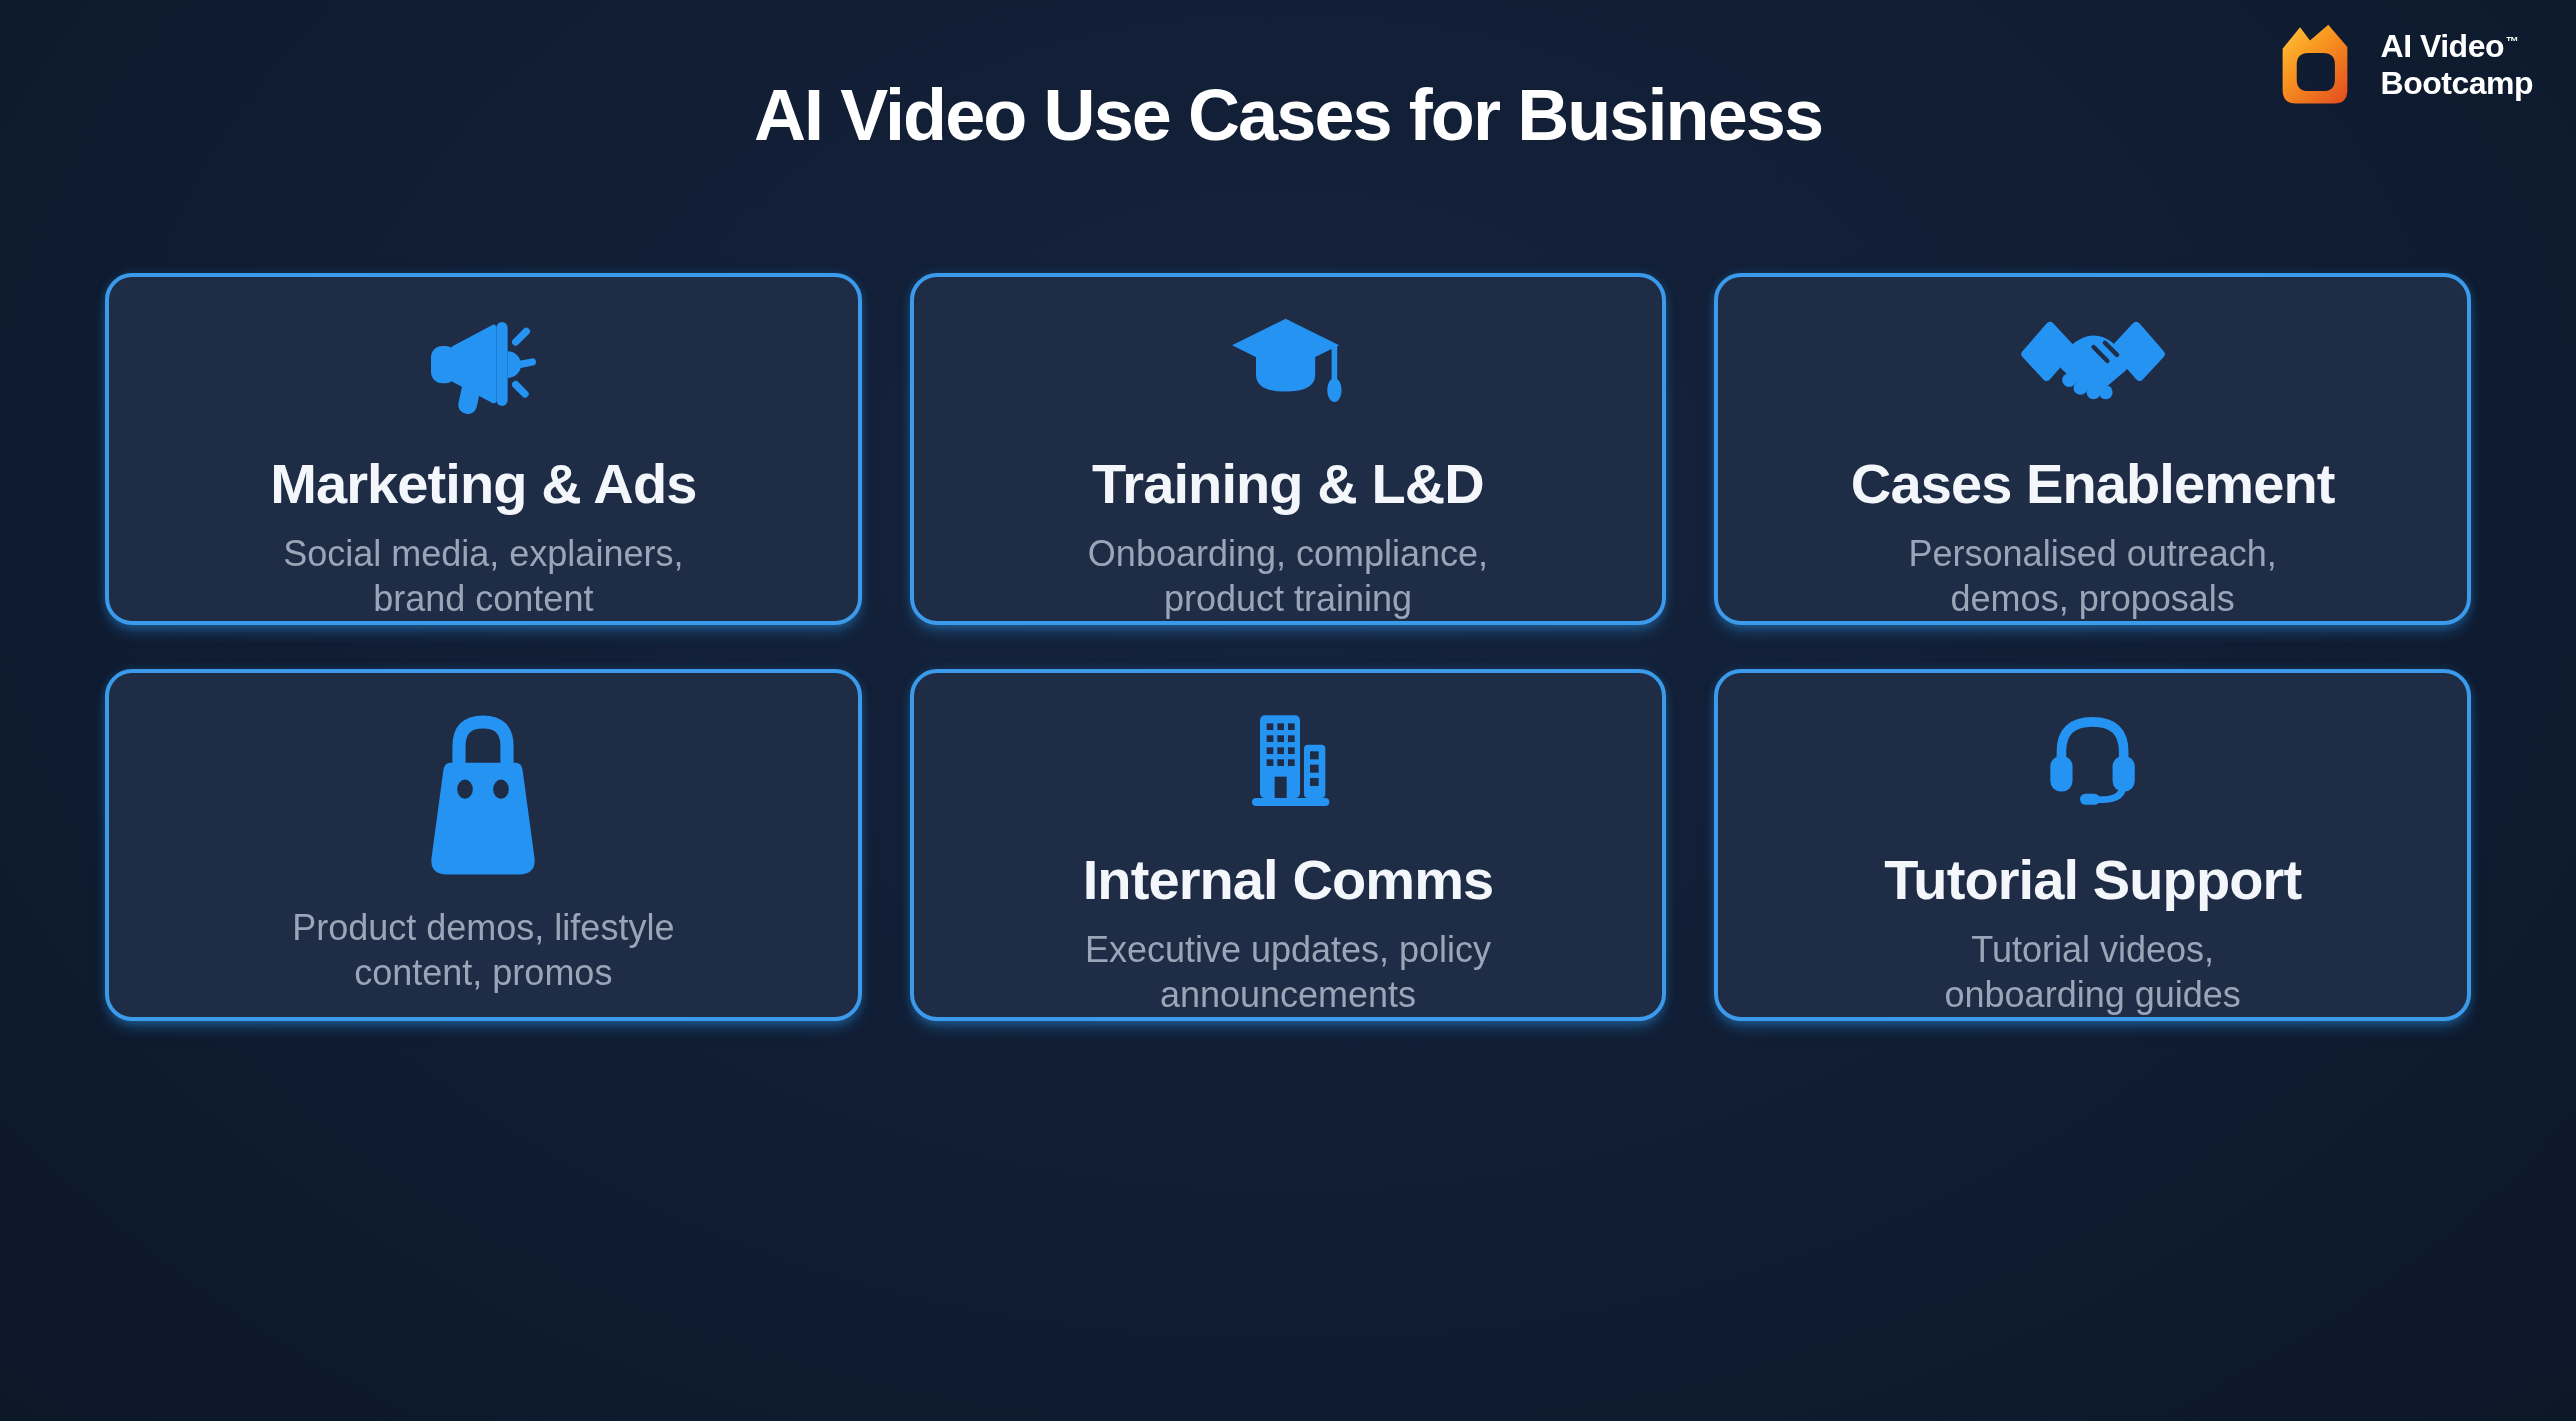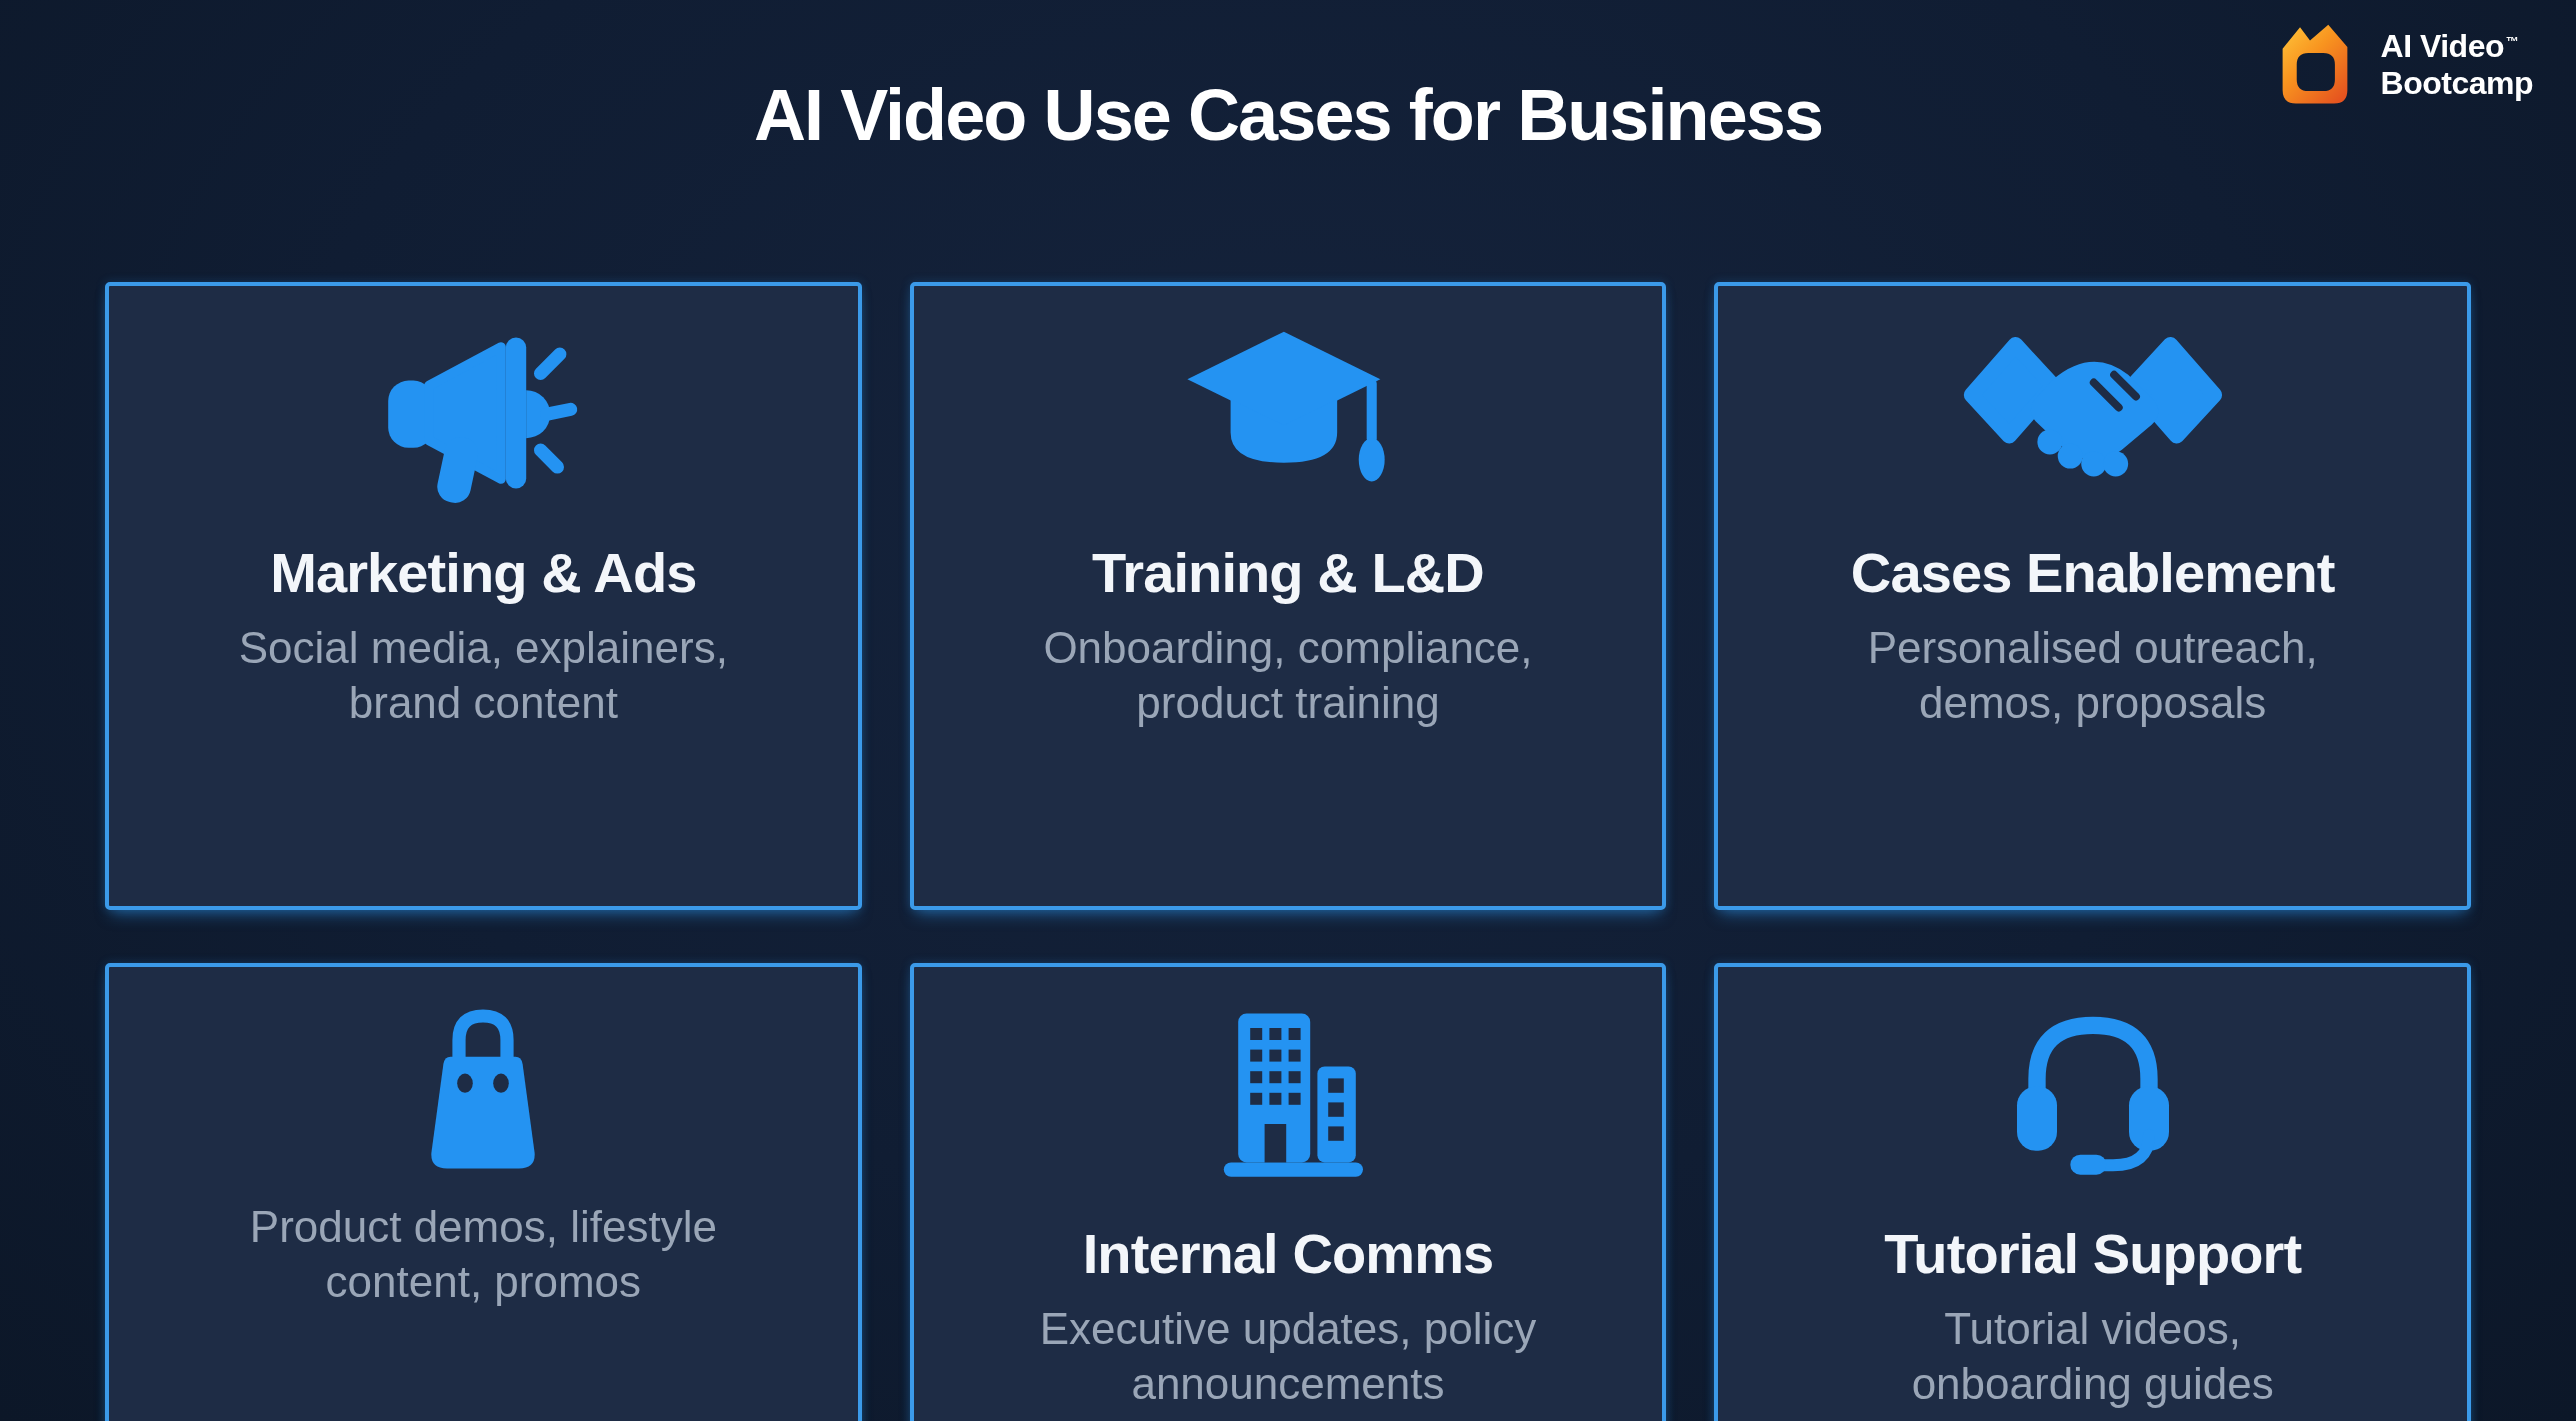--- a/index.html
+++ b/index.html
@@ -42,50 +42,49 @@
 
   
   .grid {
     display: grid;
     grid-template-columns: repeat(3, 1fr);
     column-gap: 48px;
     row-gap: 44px;
     margin: 118px 105px 0;
   }
   .card {
-    height: 628px;
+    height: 352px;
     box-sizing: border-box;
     background: #1e2c45;
     border: 4.6px solid #3b9ae9;
-    border-radius: 5px;
+    border-radius: 27px;
     display: flex;
     flex-direction: column;
     align-items: center;
     text-align: center;
     box-shadow: 0 9.3px 15px -5.6px rgba(41, 140, 222, 0.55), 0 0 9.3px rgba(41, 140, 222, 0.25);
-    margin-top: 9px;
   }
   .icon-wrap {
     height: 180px;
     margin-top: 37px;
     display: flex;
     align-items: center;
     justify-content: center;
   }
   .icon-wrap svg { height: 100%; width: auto; fill: #2493f2; }
   .card-title {
     margin: 37px 0 0;
     font-size: 56px;
     font-weight: bold;
     letter-spacing: -0.9px;
     color: #f3f6fa;
   }
   .card-subtitle {
     margin: 15px 0 0;
-    font-size: 44px;
+    font-size: 36px;
     line-height: 1.25;
     color: #9aa6b7;
     white-space: pre-line;
   }
 </style>
 </head>
 <body>
 
 <div class="canvas">
 

